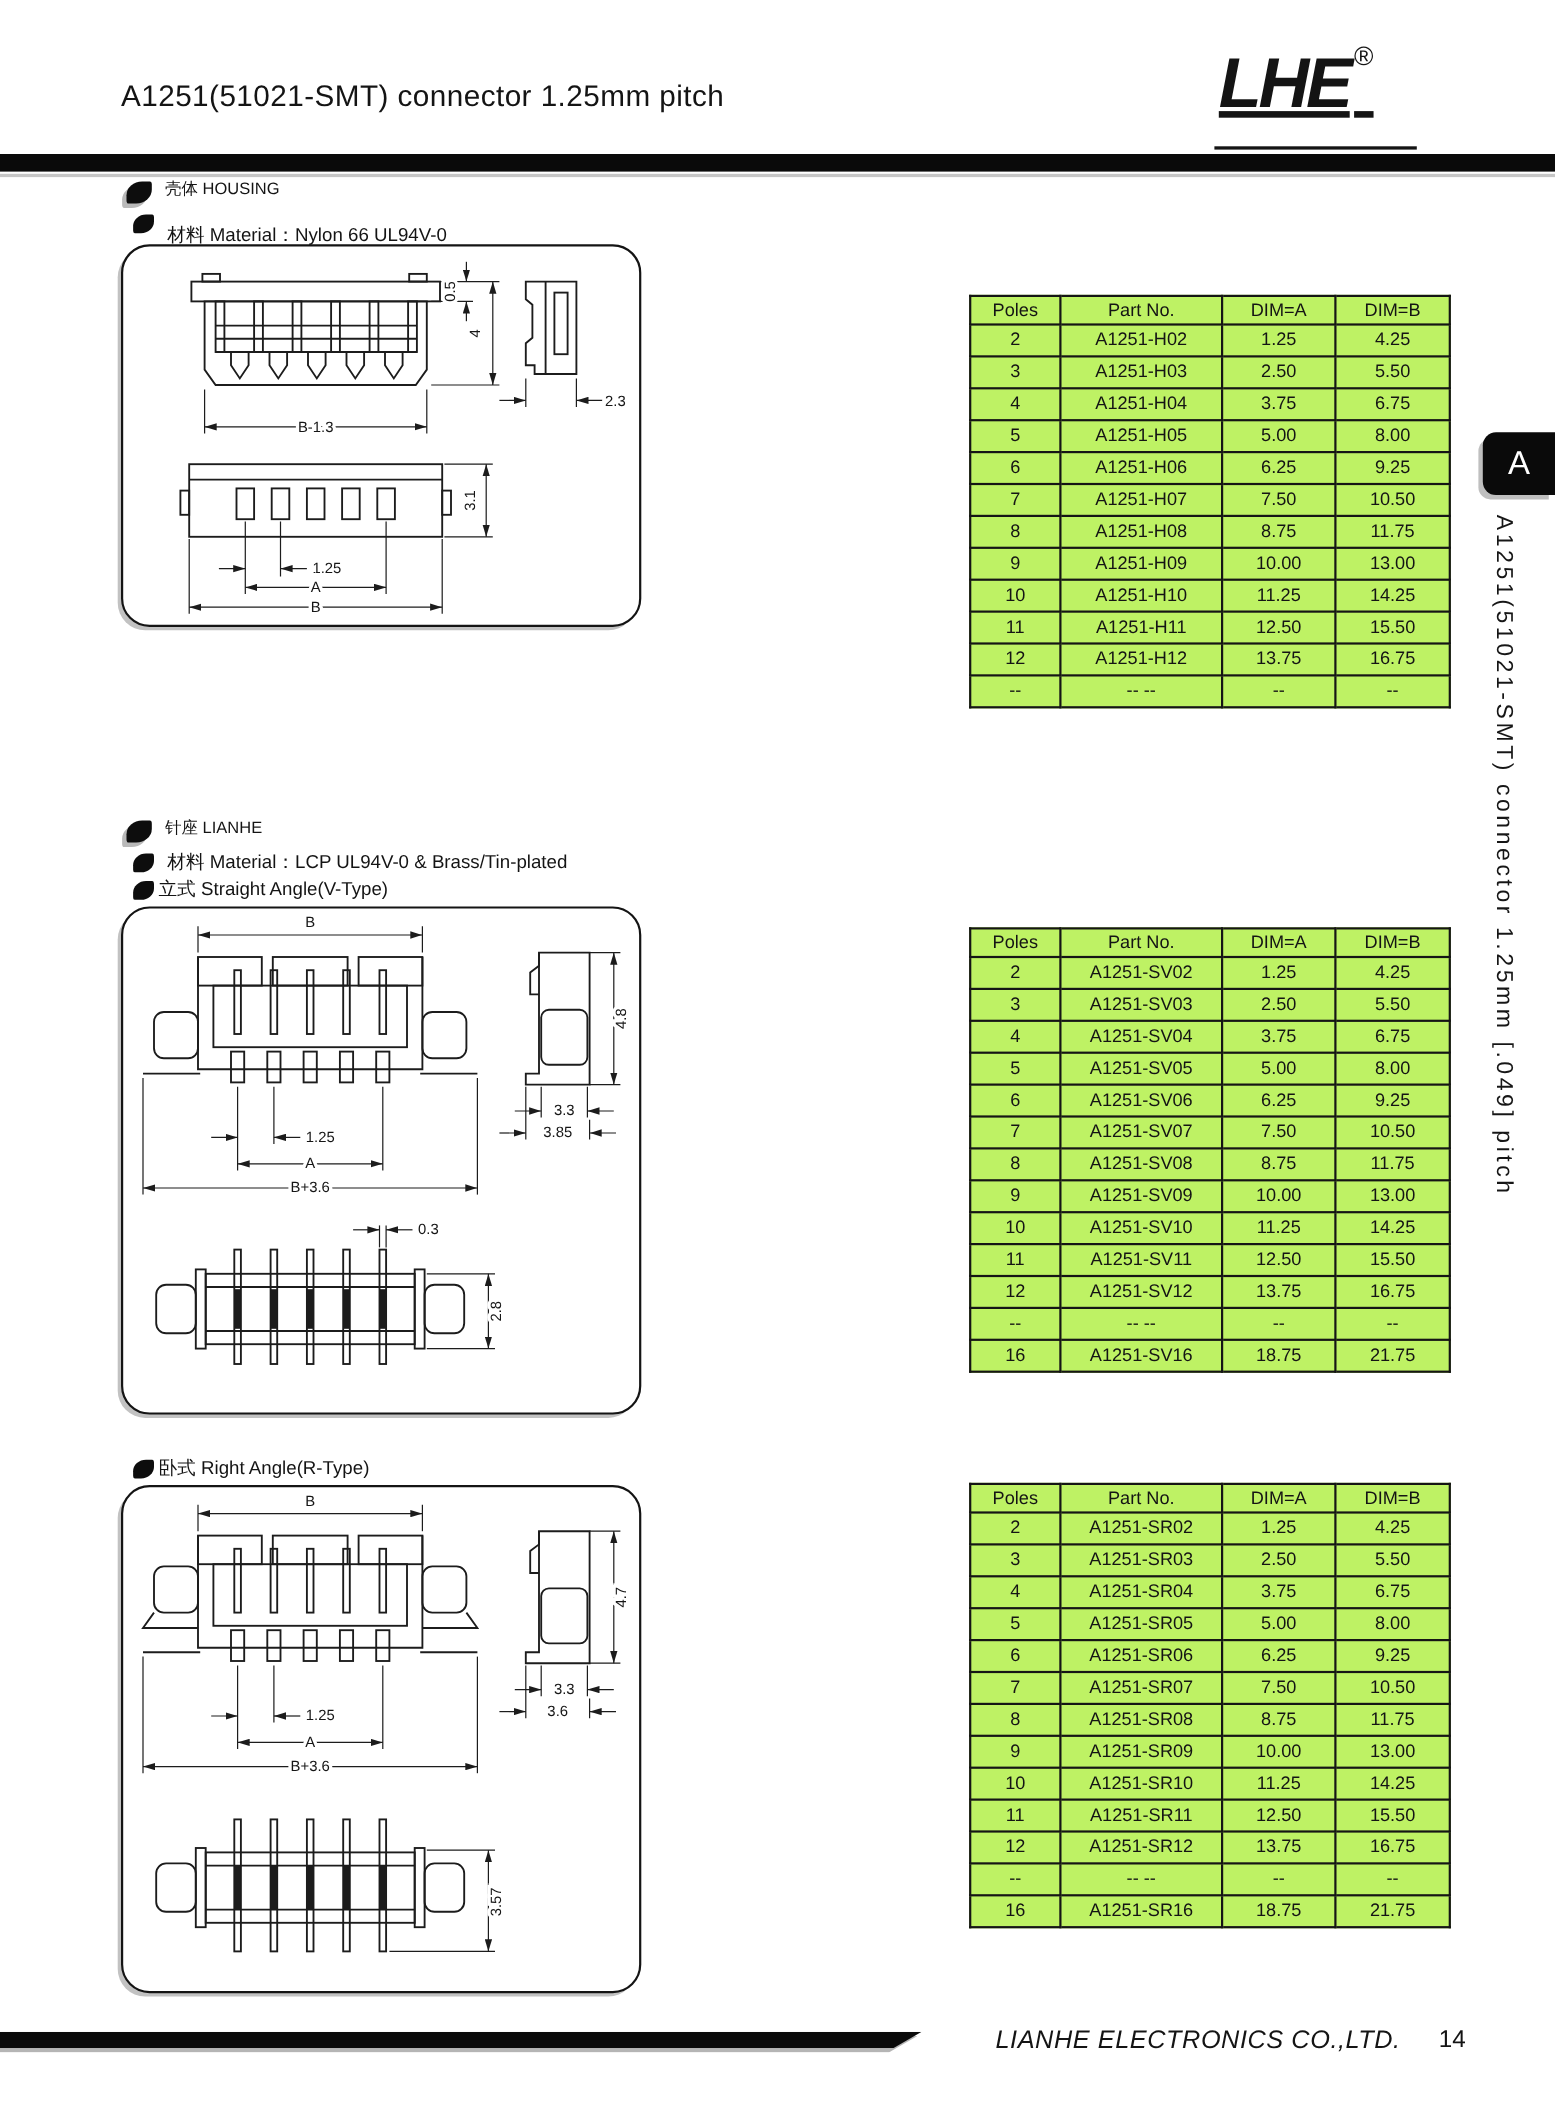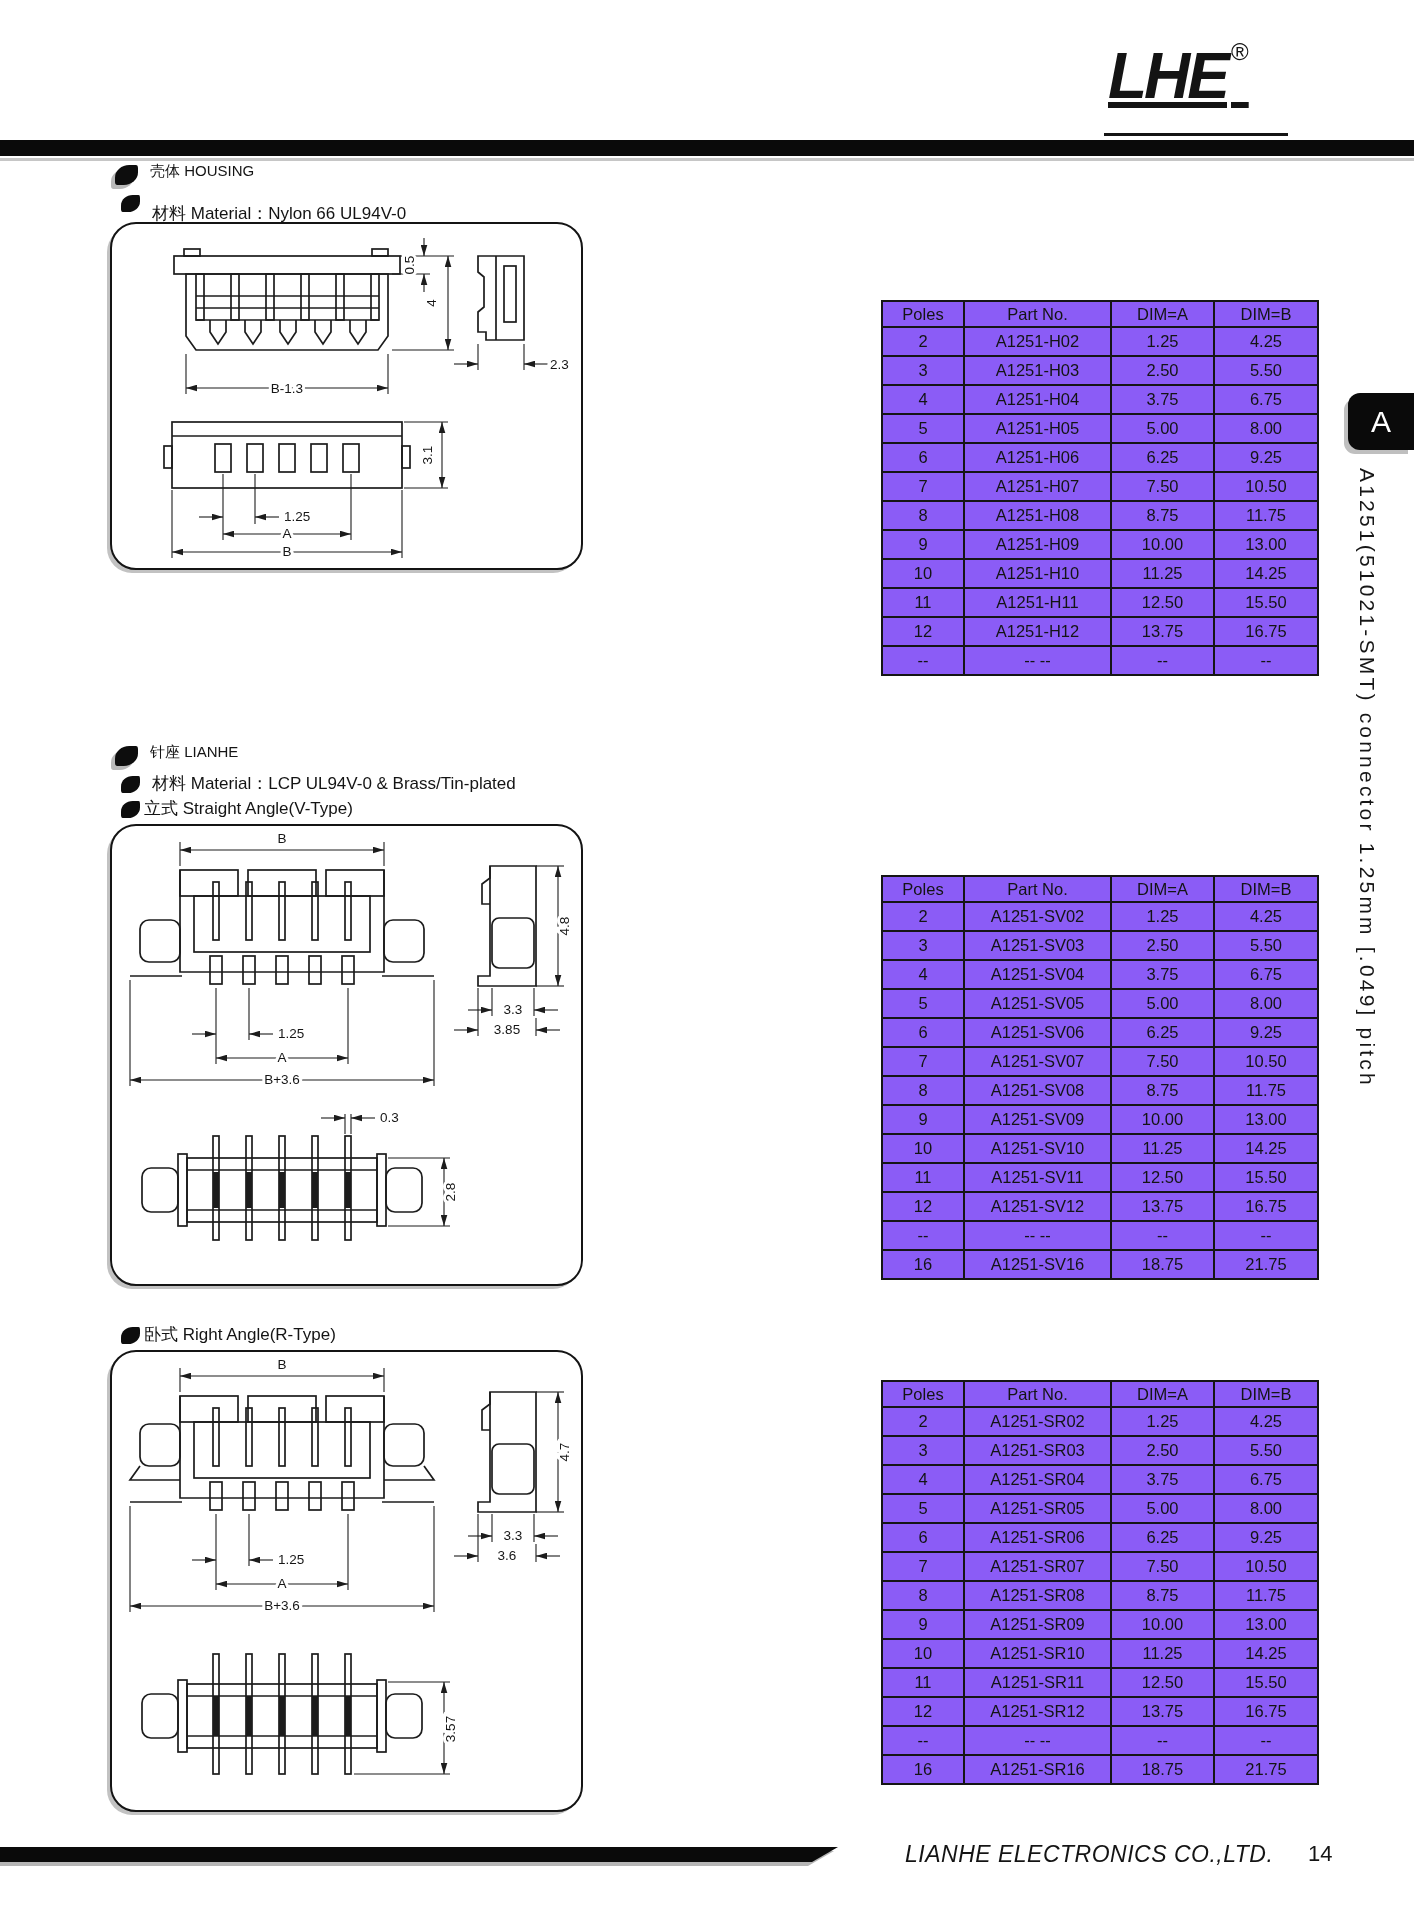--- a/index.html
+++ b/index.html
@@ -23,21 +23,21 @@
   .draw-box{border:2.5px solid #141414;border-radius:26px;background:#fff;
             box-shadow:-4px 4px 0 -1px #c2c2c2;}
   .draw-box svg{position:absolute;left:0;top:0;}
   g.ln{stroke:#1c1c1c;stroke-width:1.7;fill:none;stroke-linejoin:miter;}
   g.fl{fill:#1c1c1c;stroke:none;}
   g.dm{stroke:#1c1c1c;stroke-width:1.1;fill:none;}
   text.dlb{font-size:13.5px;fill:#161616;stroke:#ffffff;stroke-width:6px;paint-order:stroke;
            text-anchor:middle;font-family:"Liberation Sans",sans-serif;}
   text.dlb.start{text-anchor:start;}
   
-  table.spec{position:absolute;border-collapse:collapse;background:#8b5cf6;table-layout:fixed;margin-top:32px;}
+  table.spec{position:absolute;border-collapse:collapse;background:#bef264;table-layout:fixed;}
   table.spec th,table.spec td{border:2px solid #151515;font-size:16.5px;font-weight:normal;
            text-align:center;padding:0;height:27px;white-space:nowrap;}
   table.spec th{height:24px;}
   
   #side-tab{left:1348px;top:393px;width:66px;height:57px;background:#0a0a0a;
             border-radius:12px 0 0 12px;box-shadow:-5px 5px 0 -1px #bfbfbf;
             color:#fff;font-size:30px;text-align:center;line-height:57px;}
   #side-label{left:1379px;top:468px;transform:rotate(90deg);transform-origin:0 0;
               font-size:21px;letter-spacing:3.2px;white-space:nowrap;color:#161616;}
   
@@ -46,20 +46,21 @@
   #footer-bar{left:0;top:1847px;width:838px;height:15px;background:#0a0a0a;
        clip-path:polygon(0 0,100% 0,calc(100% - 26px) 100%,0 100%);}
   #footer-company{left:905px;top:1841px;font-size:23px;font-style:italic;letter-spacing:0.5px;white-space:nowrap;text-align:right;}
   #footer-page{left:1308px;top:1841px;font-size:22px;}
 </style>
 </head>
 <body>
 
 <div id="page">
 
+  <div class="abs" id="title">A1251(51021-SMT) connector 1.25mm pitch</div>
   <div class="abs" id="logo"><span>LHE</span><sup>®</sup></div>
   <div class="abs" id="logo-underline"></div>
   <div class="abs" id="top-bar"></div>
   <div class="abs" id="top-bar-shadow"></div>
 
   <div class="abs bullet lg" style="left:115px;top:165px"></div>
   <div class="abs h1" style="left:150px;top:162px">壳体 HOUSING</div>
   <div class="abs bullet sm" style="left:121px;top:195px"></div>
   <div class="abs h2" style="left:152px;top:202px">材料 Material：Nylon 66 UL94V-0</div>
 

